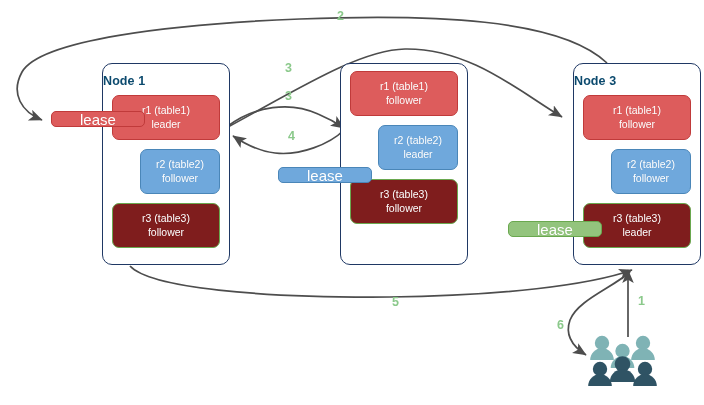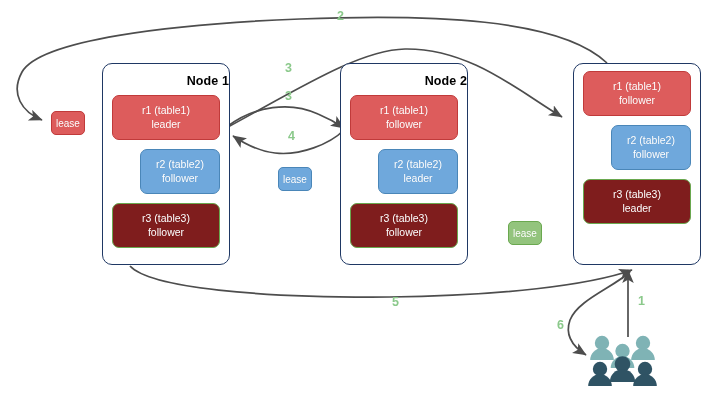--- a/index.html
+++ b/index.html
@@ -29,24 +29,24 @@
     position: absolute;
     box-sizing: border-box;
     border: 1.6px solid #1f3864;
     border-radius: 10px;
     background: #ffffff;
     width: 128px;
     height: 202px;
     z-index: 3;
   }
   .node-title {
-    text-align: right;
+    text-align: left;
     font-weight: bold;
     font-size: 12.5px;
-    color: #000000;
+    color: #0c4a6e;
     margin-top: 10px;
     letter-spacing: 0.1px;
   }
   .replicas {
     margin: 7px 9px 0 9px;
     display: flex;
     flex-direction: column;
     gap: 9px;
   }
   .replica {
@@ -68,27 +68,27 @@
   .replica.green { background: #7f1d1d; border: 1.4px solid #6aa84f; }
 
   #node1 { left: 102px; top: 63px; }
   #node2 { left: 340px; top: 63px; }
   #node3 { left: 573px; top: 63px; }
 
   
   .lease {
     position: absolute;
     box-sizing: border-box;
-    height: 24px;
-    padding: 0 4px;
+    height: 16px;
+    padding: 0 28px;
     border-radius: 5px;
     display: flex;
     align-items: center;
     justify-content: center;
-    font-size: 10px;
+    font-size: 15px;
     color: #ffffff;
     z-index: 4;
     text-shadow: 0 0 1px rgba(0,0,0,0.10);
   }
   .lease.red   { background: #dd5c5c; border: 1.4px solid #c03a3a; }
   .lease.blue  { background: #6fa8dc; border: 1.4px solid #4a86b8; }
   .lease.green { background: #93c47d; border: 1.4px solid #6aa84f; }
   #lease1 { left: 51px; top: 111px; }
   #lease2 { left: 278px; top: 167px; }
   #lease3 { left: 508px; top: 221px; }
@@ -159,38 +159,38 @@
         <span class="rl">follower</span>
       </div>
       <div class="replica green">
         <span class="rl">r3 (table3)</span>
         <span class="rl">follower</span>
       </div>
     </div>
   </div>
 
   <div class="node" id="node2">
-    <div class="node-title">Node 2</div>
     <div class="replicas">
       <div class="replica red">
         <span class="rl">r1 (table1)</span>
         <span class="rl">follower</span>
       </div>
       <div class="replica blue">
         <span class="rl">r2 (table2)</span>
         <span class="rl">leader</span>
       </div>
       <div class="replica green">
         <span class="rl">r3 (table3)</span>
         <span class="rl">follower</span>
       </div>
     </div>
   </div>
 
   <div class="node" id="node3">
+    <div class="node-title">Node 3</div>
     <div class="replicas">
       <div class="replica red">
         <span class="rl">r1 (table1)</span>
         <span class="rl">follower</span>
       </div>
       <div class="replica blue">
         <span class="rl">r2 (table2)</span>
         <span class="rl">follower</span>
       </div>
       <div class="replica green">

